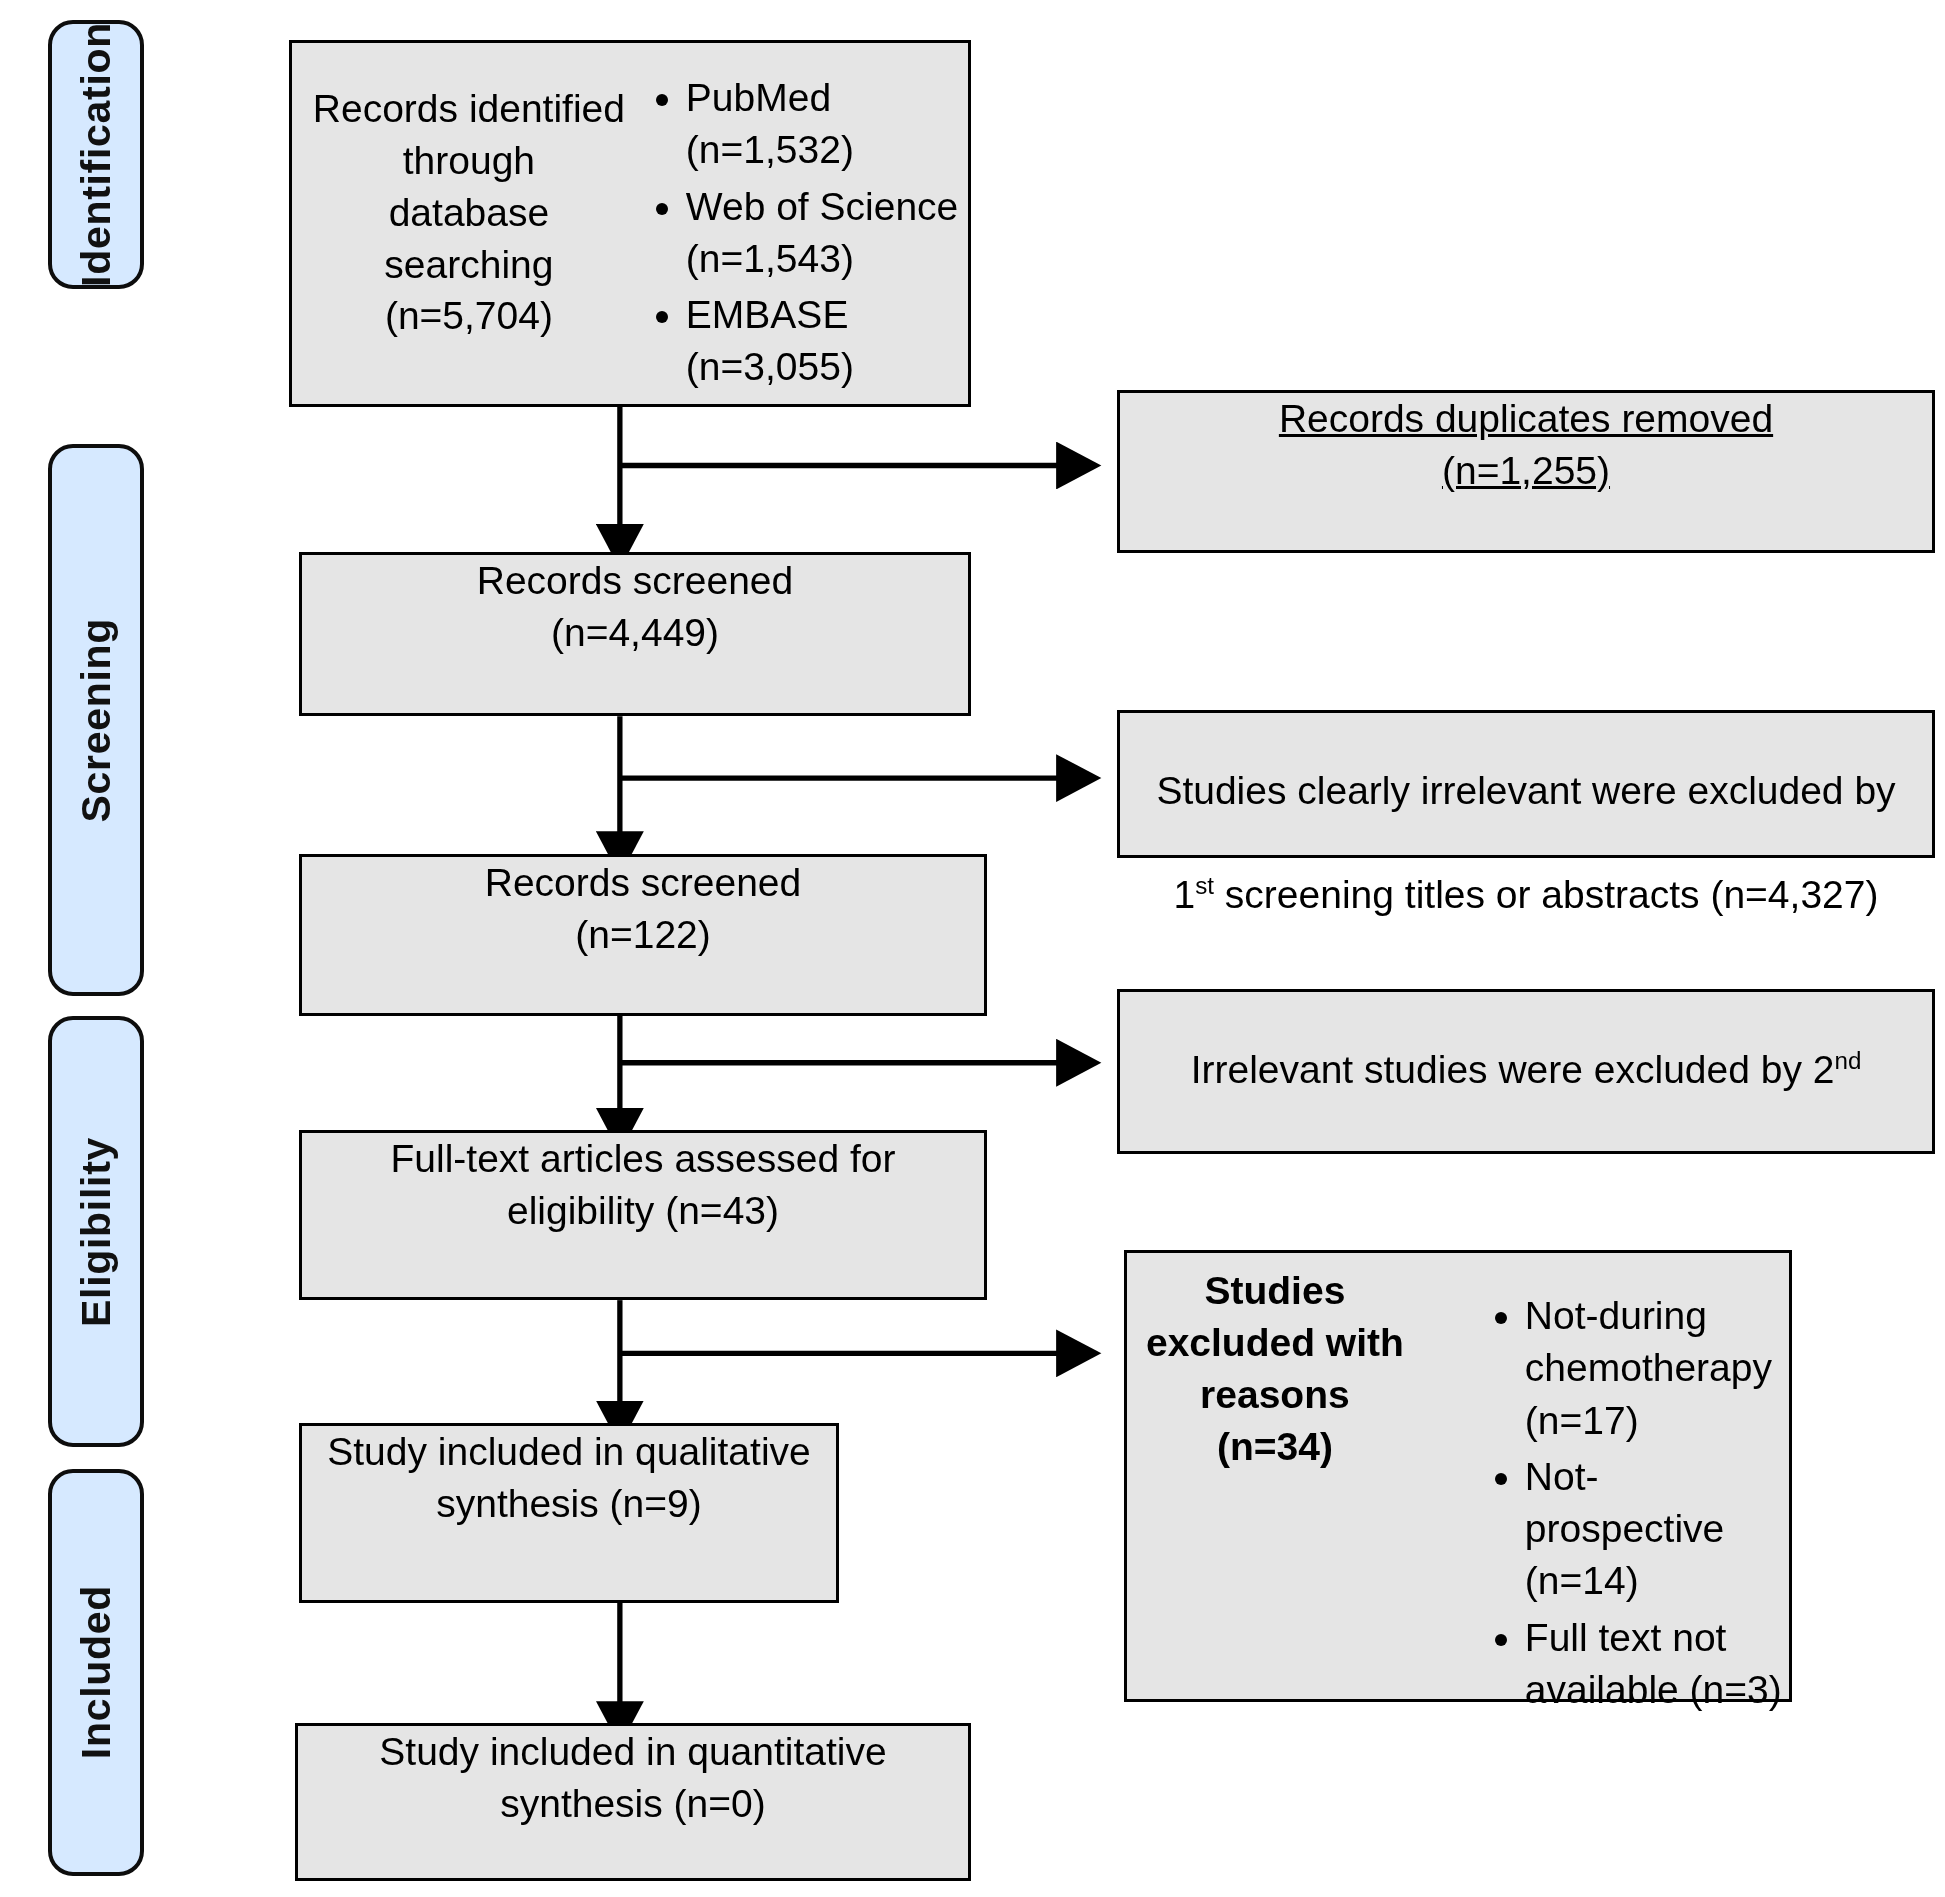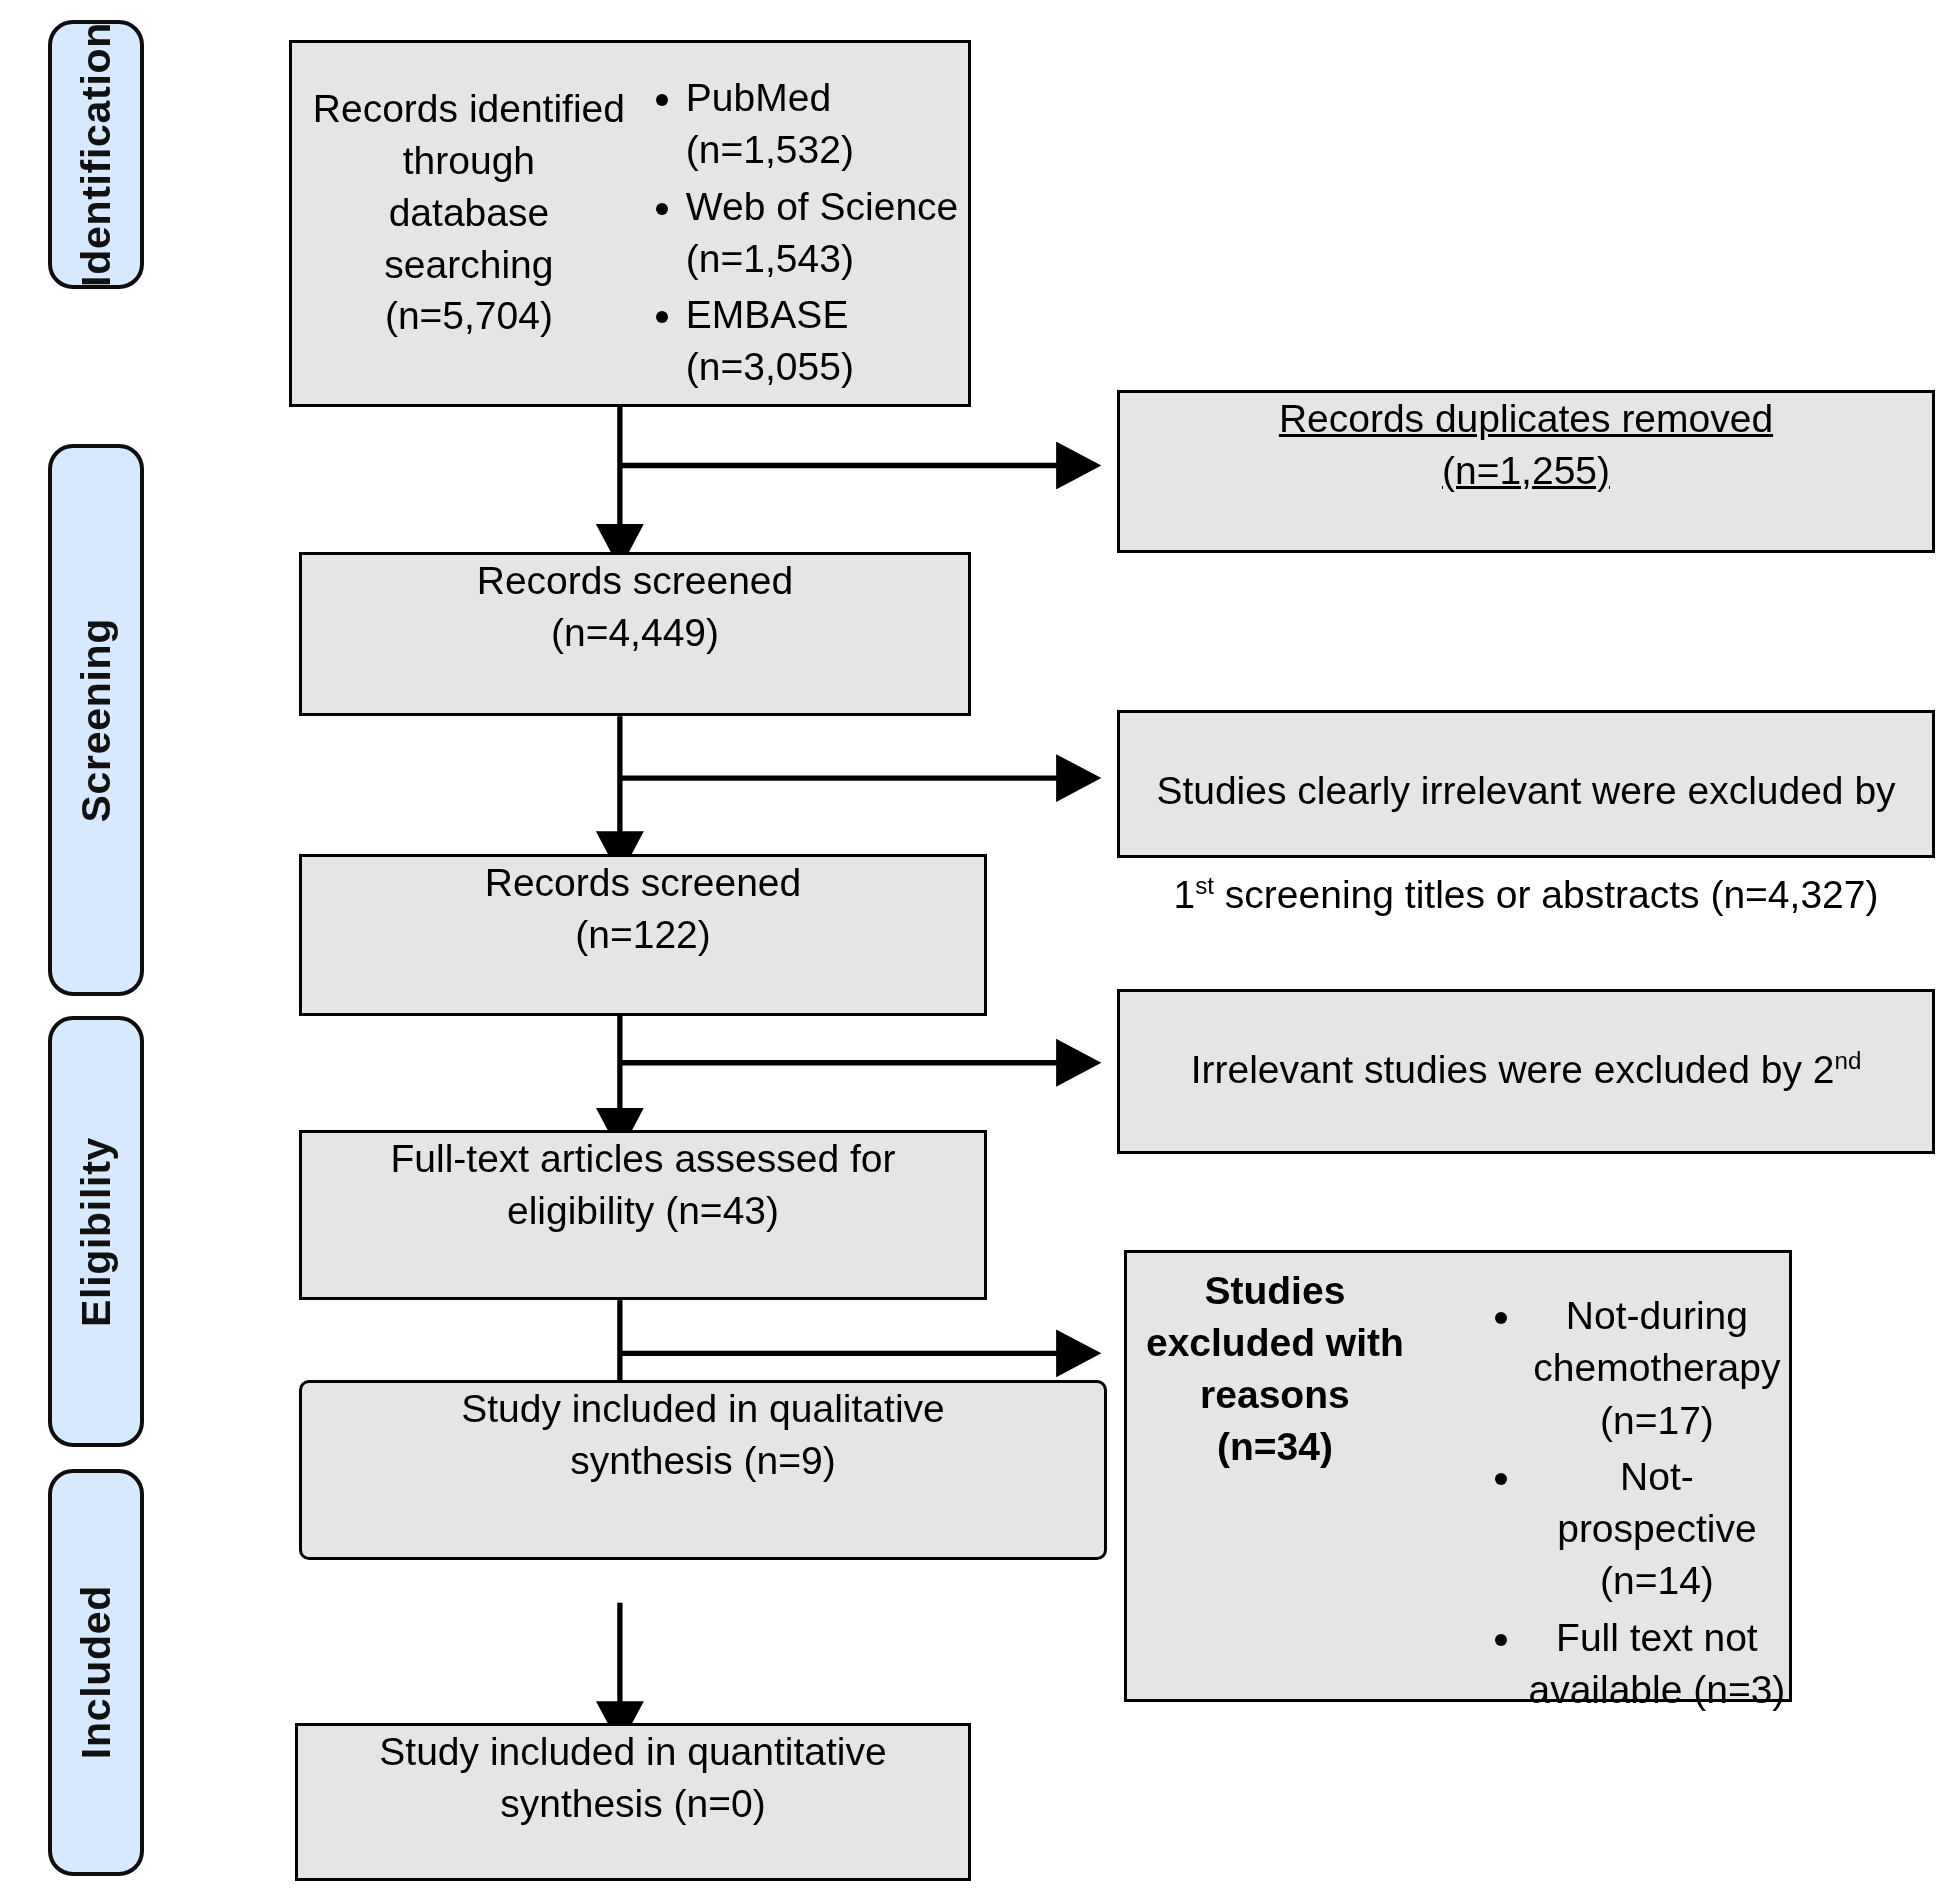--- a/index.html
+++ b/index.html
@@ -60,21 +60,20 @@
     font-size: 39px;
     line-height: 1.34;
     color: #000000;
   }
   .box-list li {
     margin-bottom: 4px;
   }
   .box-list.tight {
     margin-top: 37px;
     padding-left: 102px;
-    text-align: center;
   }
   sup {
     font-size: 0.62em;
     vertical-align: super;
     line-height: 0;
   }
   
   #connectors {
     position: absolute;
     left: 0;
@@ -151,21 +150,21 @@
   <div class="flow-box" style="left:299px; top:854px; width:688px; height:162px;">
     <div class="box-title">Records screened
 (n=122)</div>
   </div>
 
   <div class="flow-box" style="left:299px; top:1130px; width:688px; height:170px;">
     <div class="box-title">Full-text articles assessed for
 eligibility (n=43)</div>
   </div>
 
-  <div class="flow-box" style="left:299px; top:1380px; width:808px; height:180px;border-radius:10px;">
+  <div class="flow-box" style="left:299px; top:1423px; width:540px; height:180px;">
     <div class="box-title">Study included in qualitative
 synthesis (n=9)</div>
   </div>
 
   <div class="flow-box" style="left:295px; top:1723px; width:676px; height:158px;">
     <div class="box-title">Study included in quantitative
 synthesis (n=0)</div>
   </div>
 
   <div class="flow-box" style="left:1117px; top:390px; width:818px; height:163px;text-decoration:underline;">

